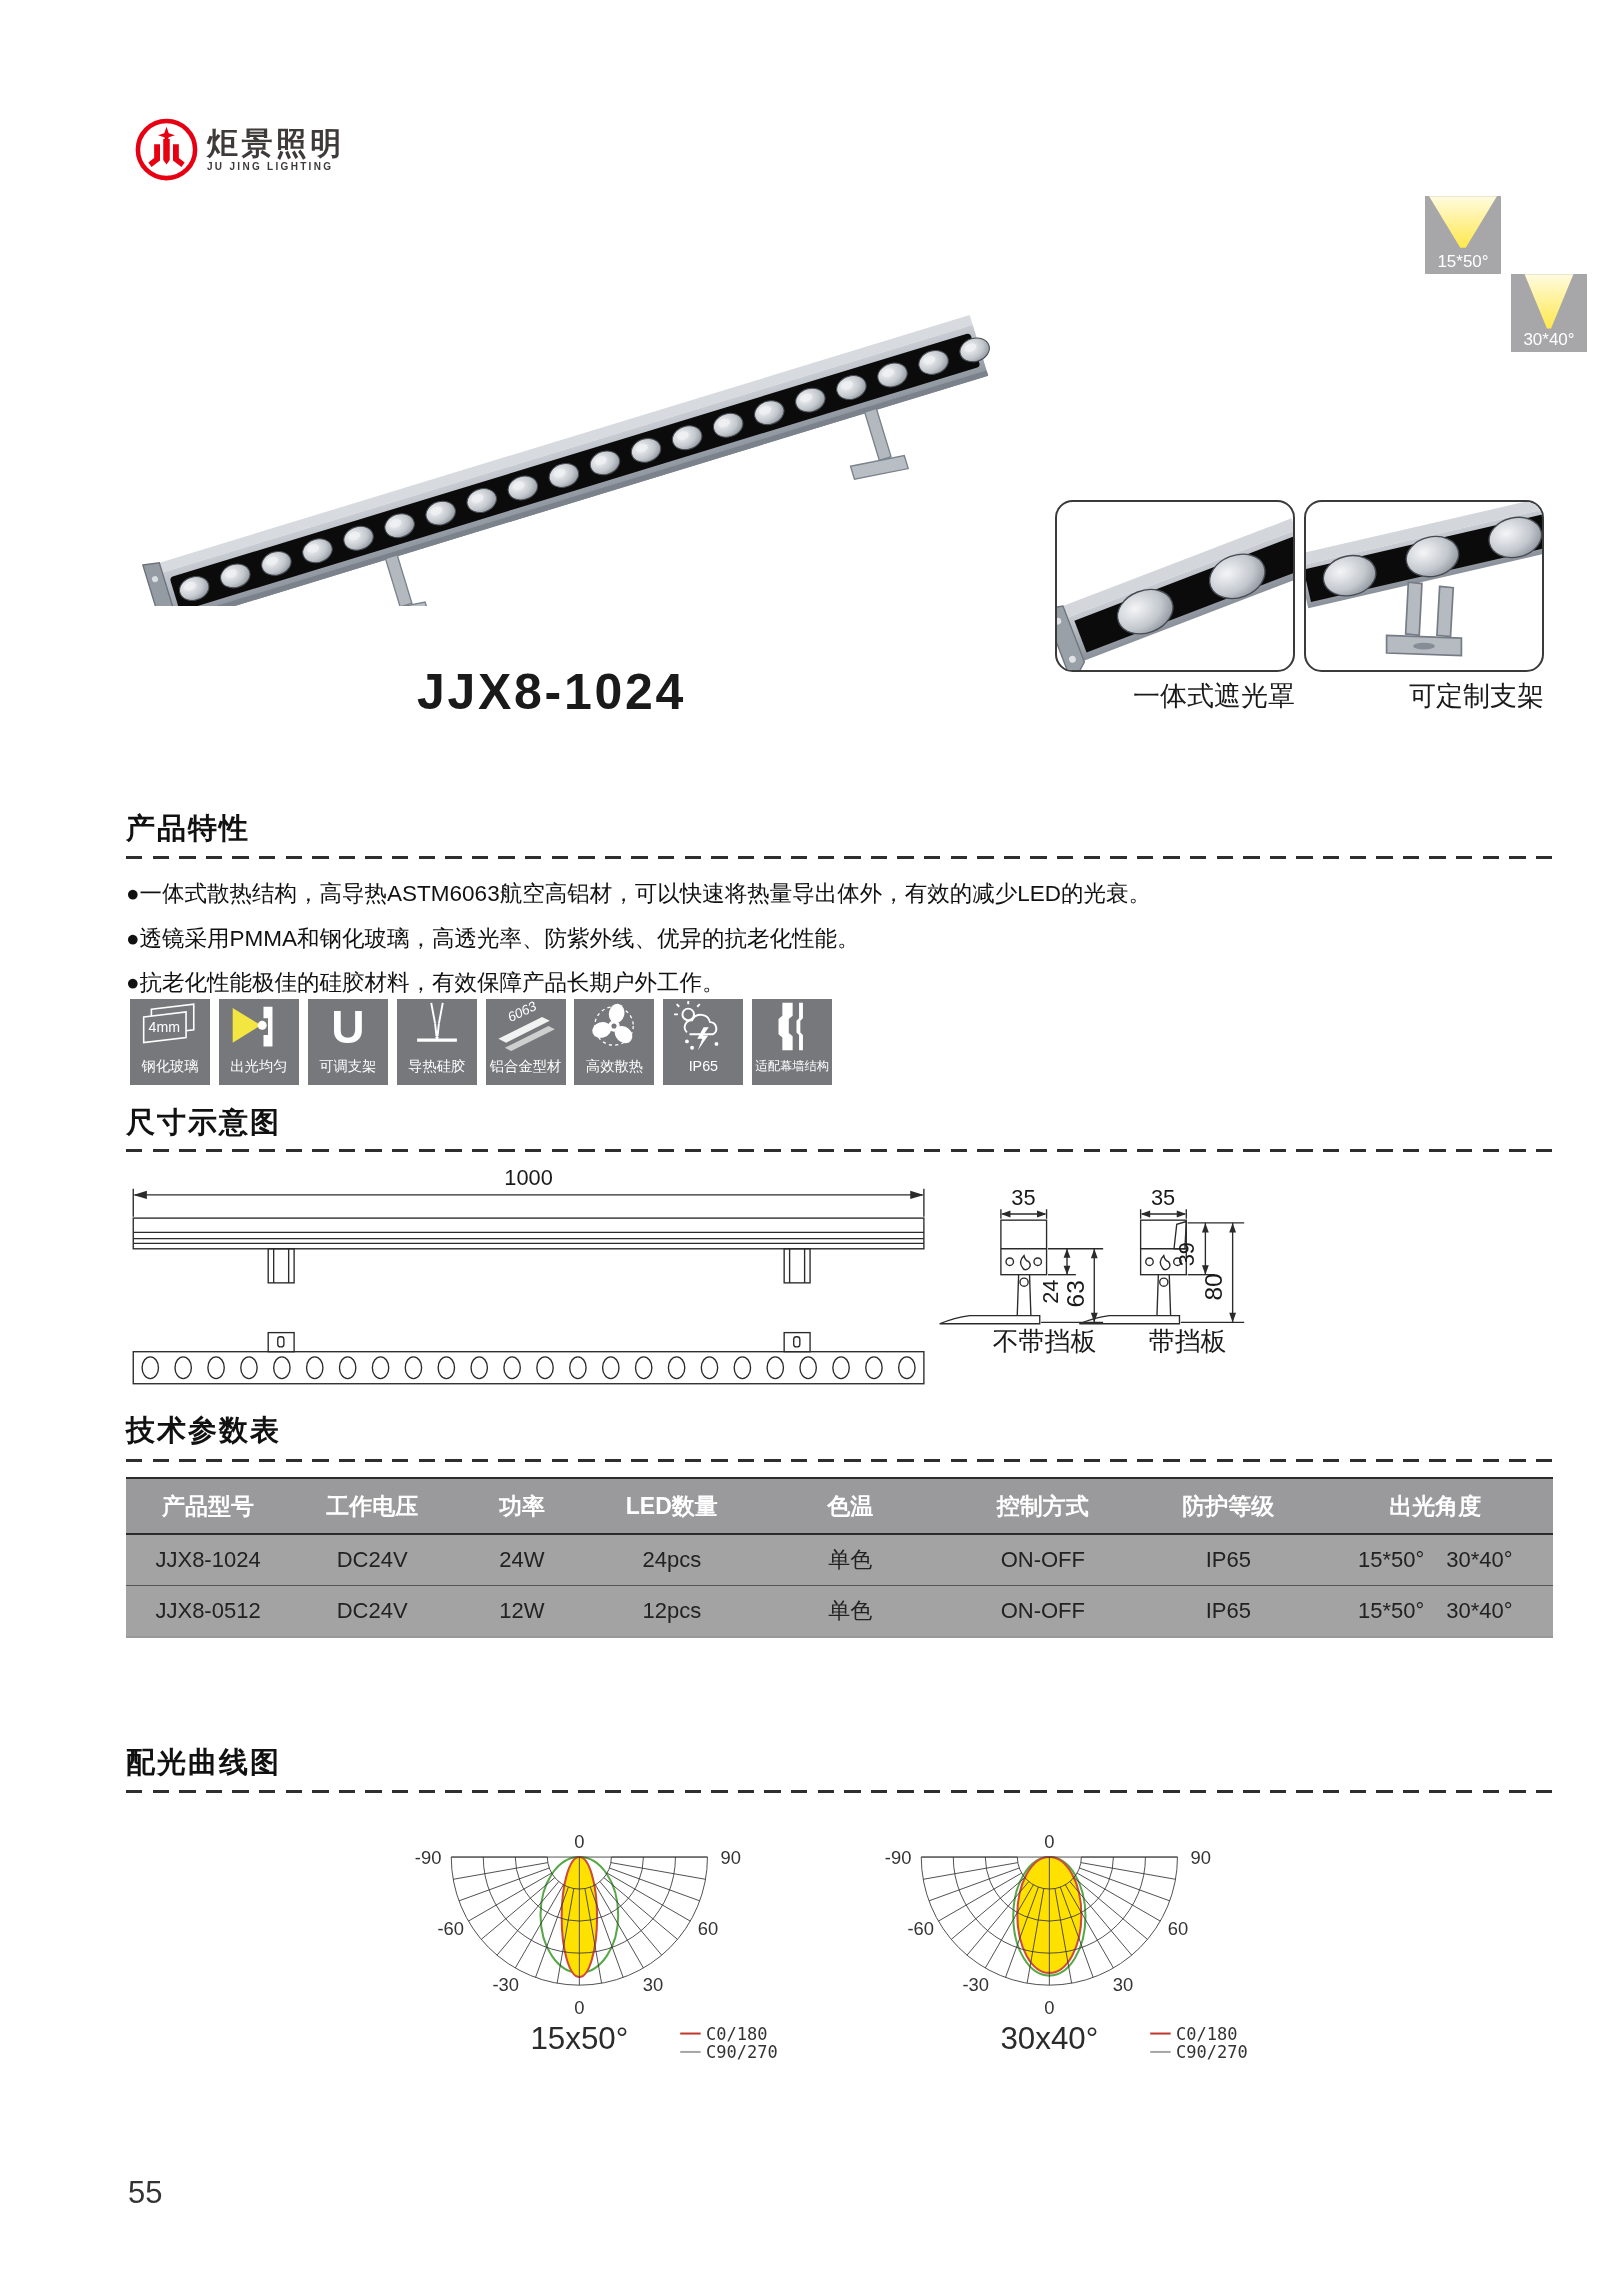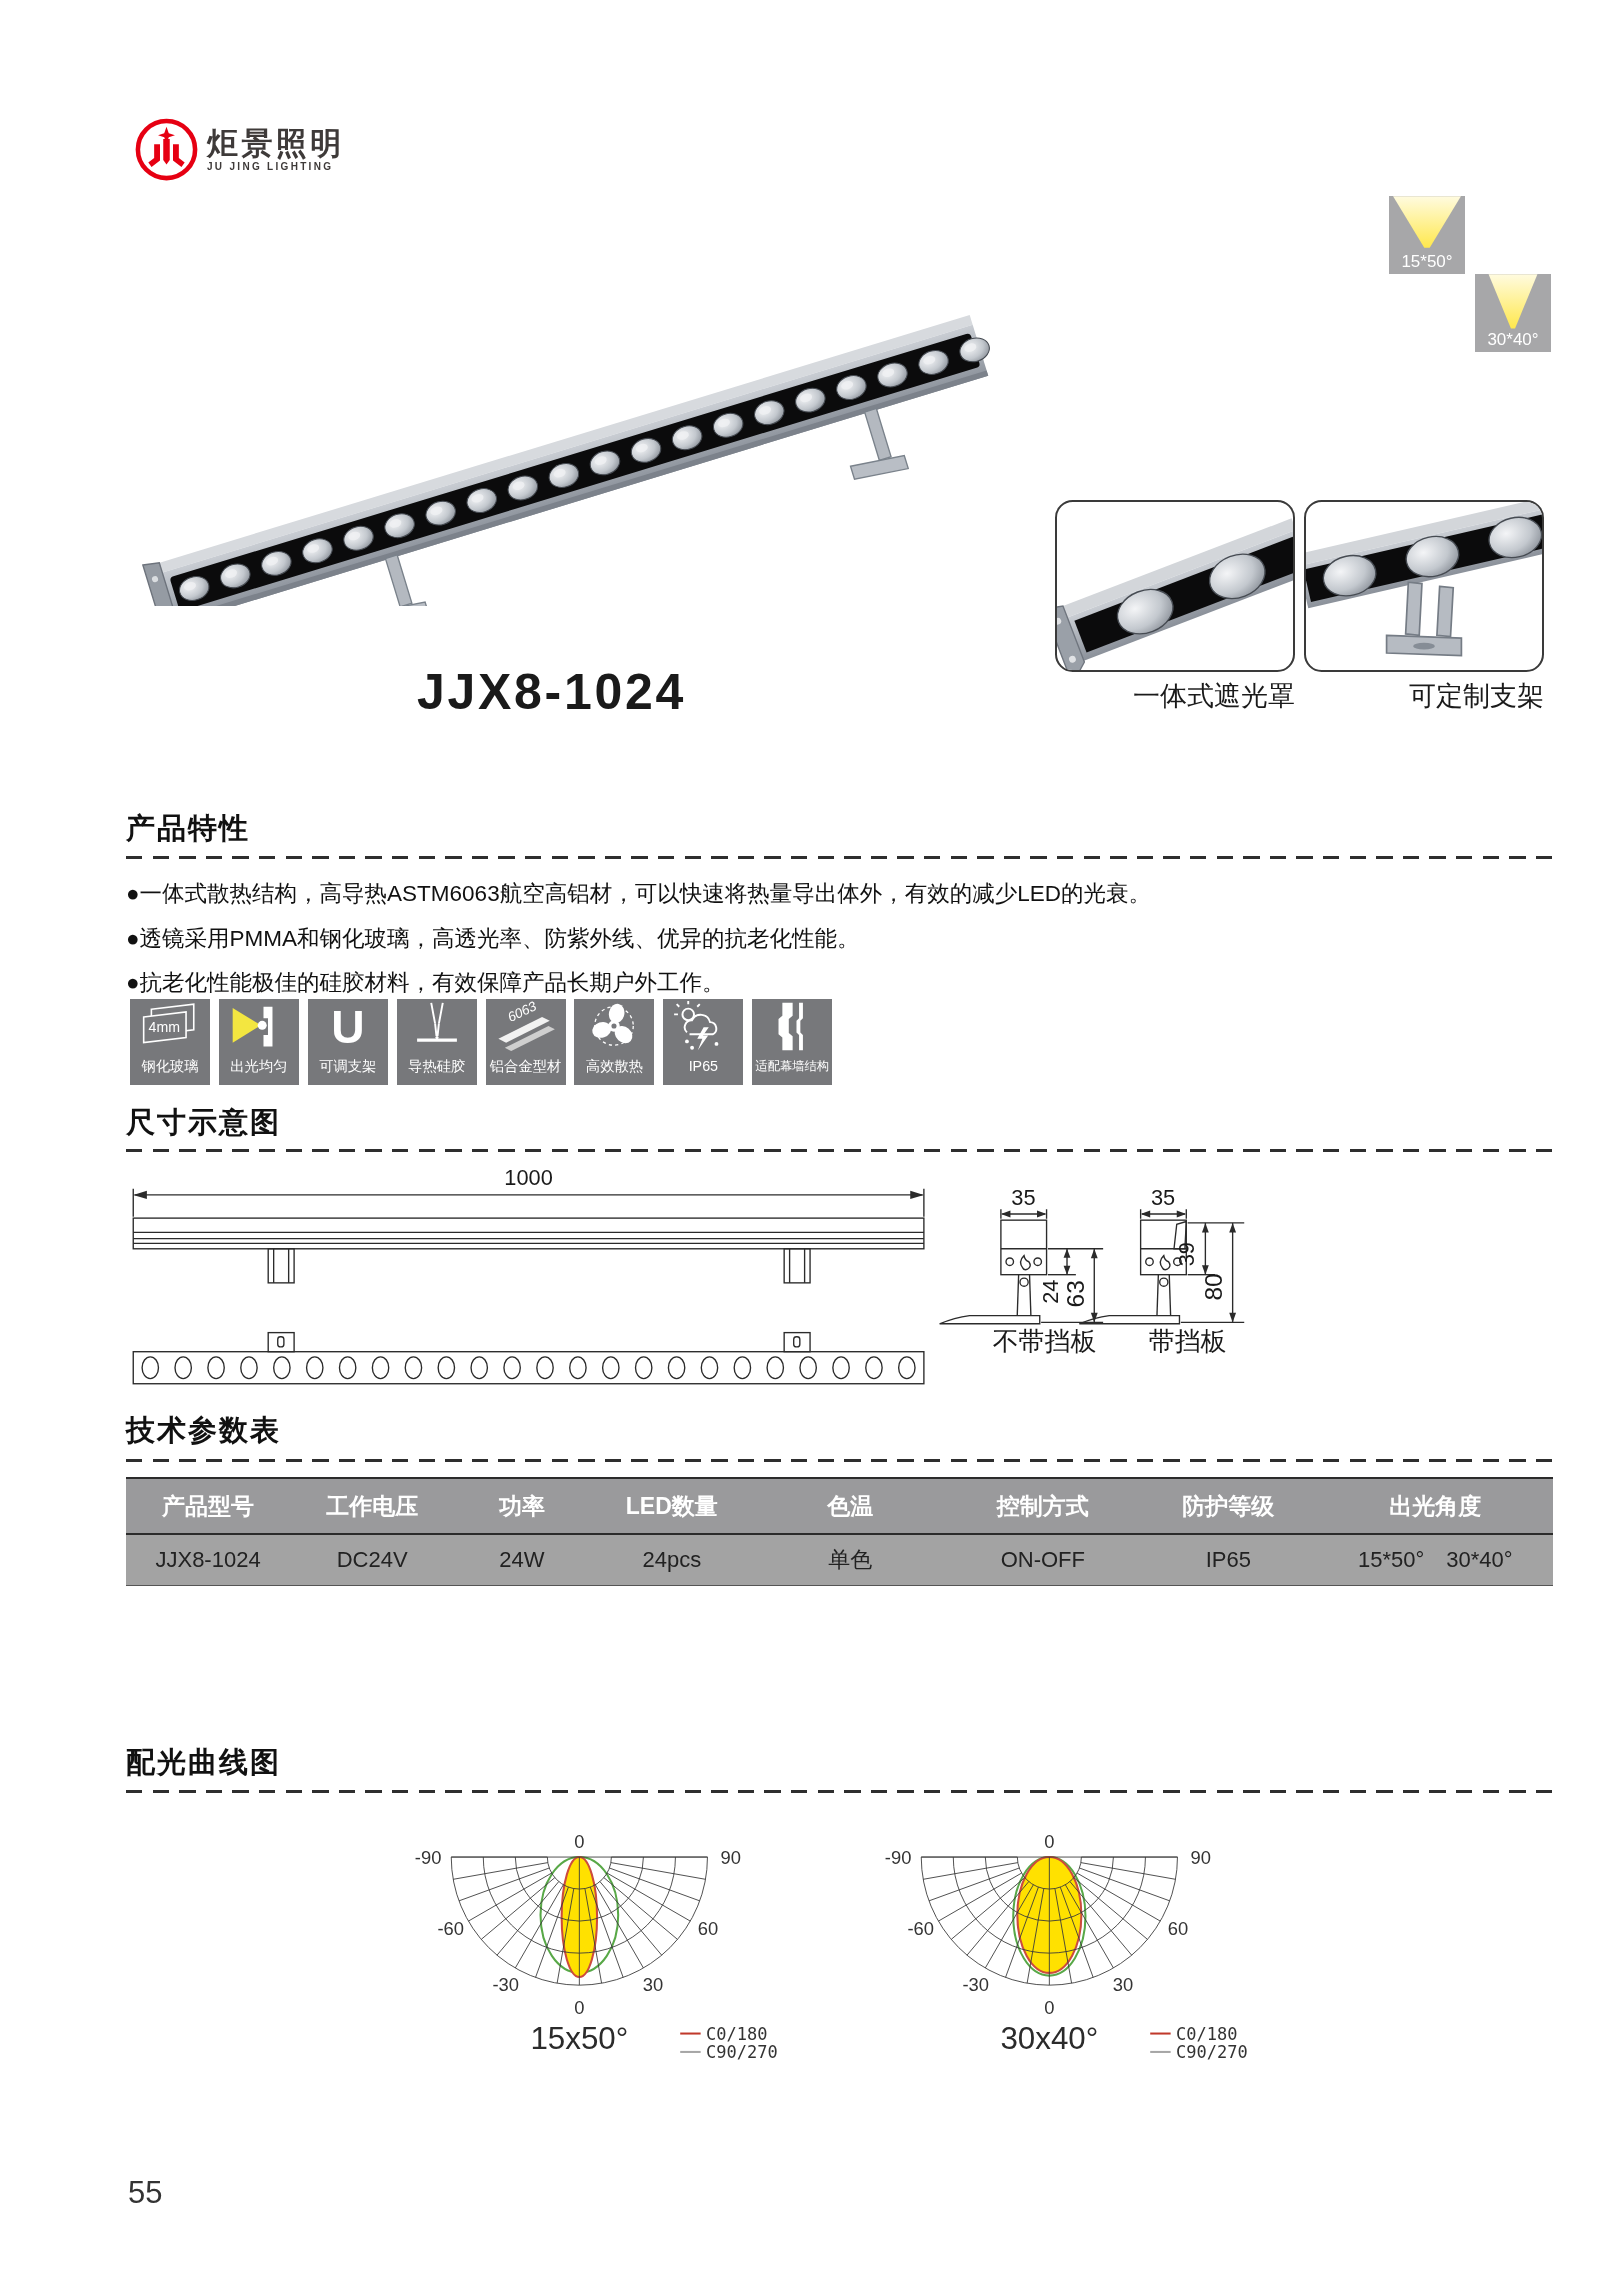--- a/index.html
+++ b/index.html
@@ -4,21 +4,21 @@
 <style>
   html,body{margin:0;padding:0;background:#888;}
   .page{position:relative;width:1623px;height:2295px;background:#ffffff;
         font-family:"Liberation Sans",sans-serif;overflow:hidden;margin:0 auto;}
   .abs{position:absolute;}
 
   
   .logo-cn{font-size:31px;font-weight:bold;color:#3e3a39;letter-spacing:3.4px;line-height:33px;}
   .logo-en{font-size:10px;font-weight:bold;color:#3e3a39;letter-spacing:2.3px;margin-top:1.4px;}
 
-  .beam-badge{width:76px;height:78px;background:#a7a7a9;position:relative;}
+  .beam-badge{width:76px;height:78px;background:#a7a7a9;position:relative;margin-left:36px;}
   .beam-badge .lbl{position:absolute;bottom:2px;left:0;width:100%;text-align:center;
                    color:#fff;font-size:17px;}
 
   
   .model{font-size:50px;font-weight:bold;color:#1a1a1a;letter-spacing:2.7px;}
   .detail-box{width:240px;height:172px;border:2px solid #3a3a3a;border-radius:17.7px;
               background:#fff;overflow:hidden;box-sizing:border-box;}
   .detail-cap{width:240px;text-align:right;font-size:27px;color:#1a1a1a;}
 
   
@@ -457,20 +457,30 @@
       <tr class="r1">
         <td>JJX8-1024</td>
         <td>DC24V</td>
         <td>24W</td>
         <td>24pcs</td>
         <td>单色</td>
         <td>ON-OFF</td>
         <td>IP65</td>
         <td>15*50°　30*40°</td>
       </tr>
+      <tr class="r2">
+        <td>JJX8-0512</td>
+        <td>DC24V</td>
+        <td>12W</td>
+        <td>12pcs</td>
+        <td>单色</td>
+        <td>ON-OFF</td>
+        <td>IP65</td>
+        <td>15*50°　30*40°</td>
+      </tr>
     </tbody>
   </table>
 
   <div class="abs sec-title" style="left:126px;top:1743px">配光曲线图</div>
   <div class="abs dash" style="left:126px;top:1790px"></div>
 
   <svg id="pchart-0" class="abs" style="left:409px;top:1807px" width="477" height="280" viewBox="0 0 700 410">
       <ellipse cx="250" cy="158" rx="57" ry="85" fill="none" stroke="#58a847" stroke-width="3"></ellipse>
       <ellipse cx="250" cy="161" rx="26" ry="88" fill="#ffe100" stroke="#cc4b3d" stroke-width="3"></ellipse>
       <g stroke="#3a3a3a" stroke-width="1.3" fill="none">

